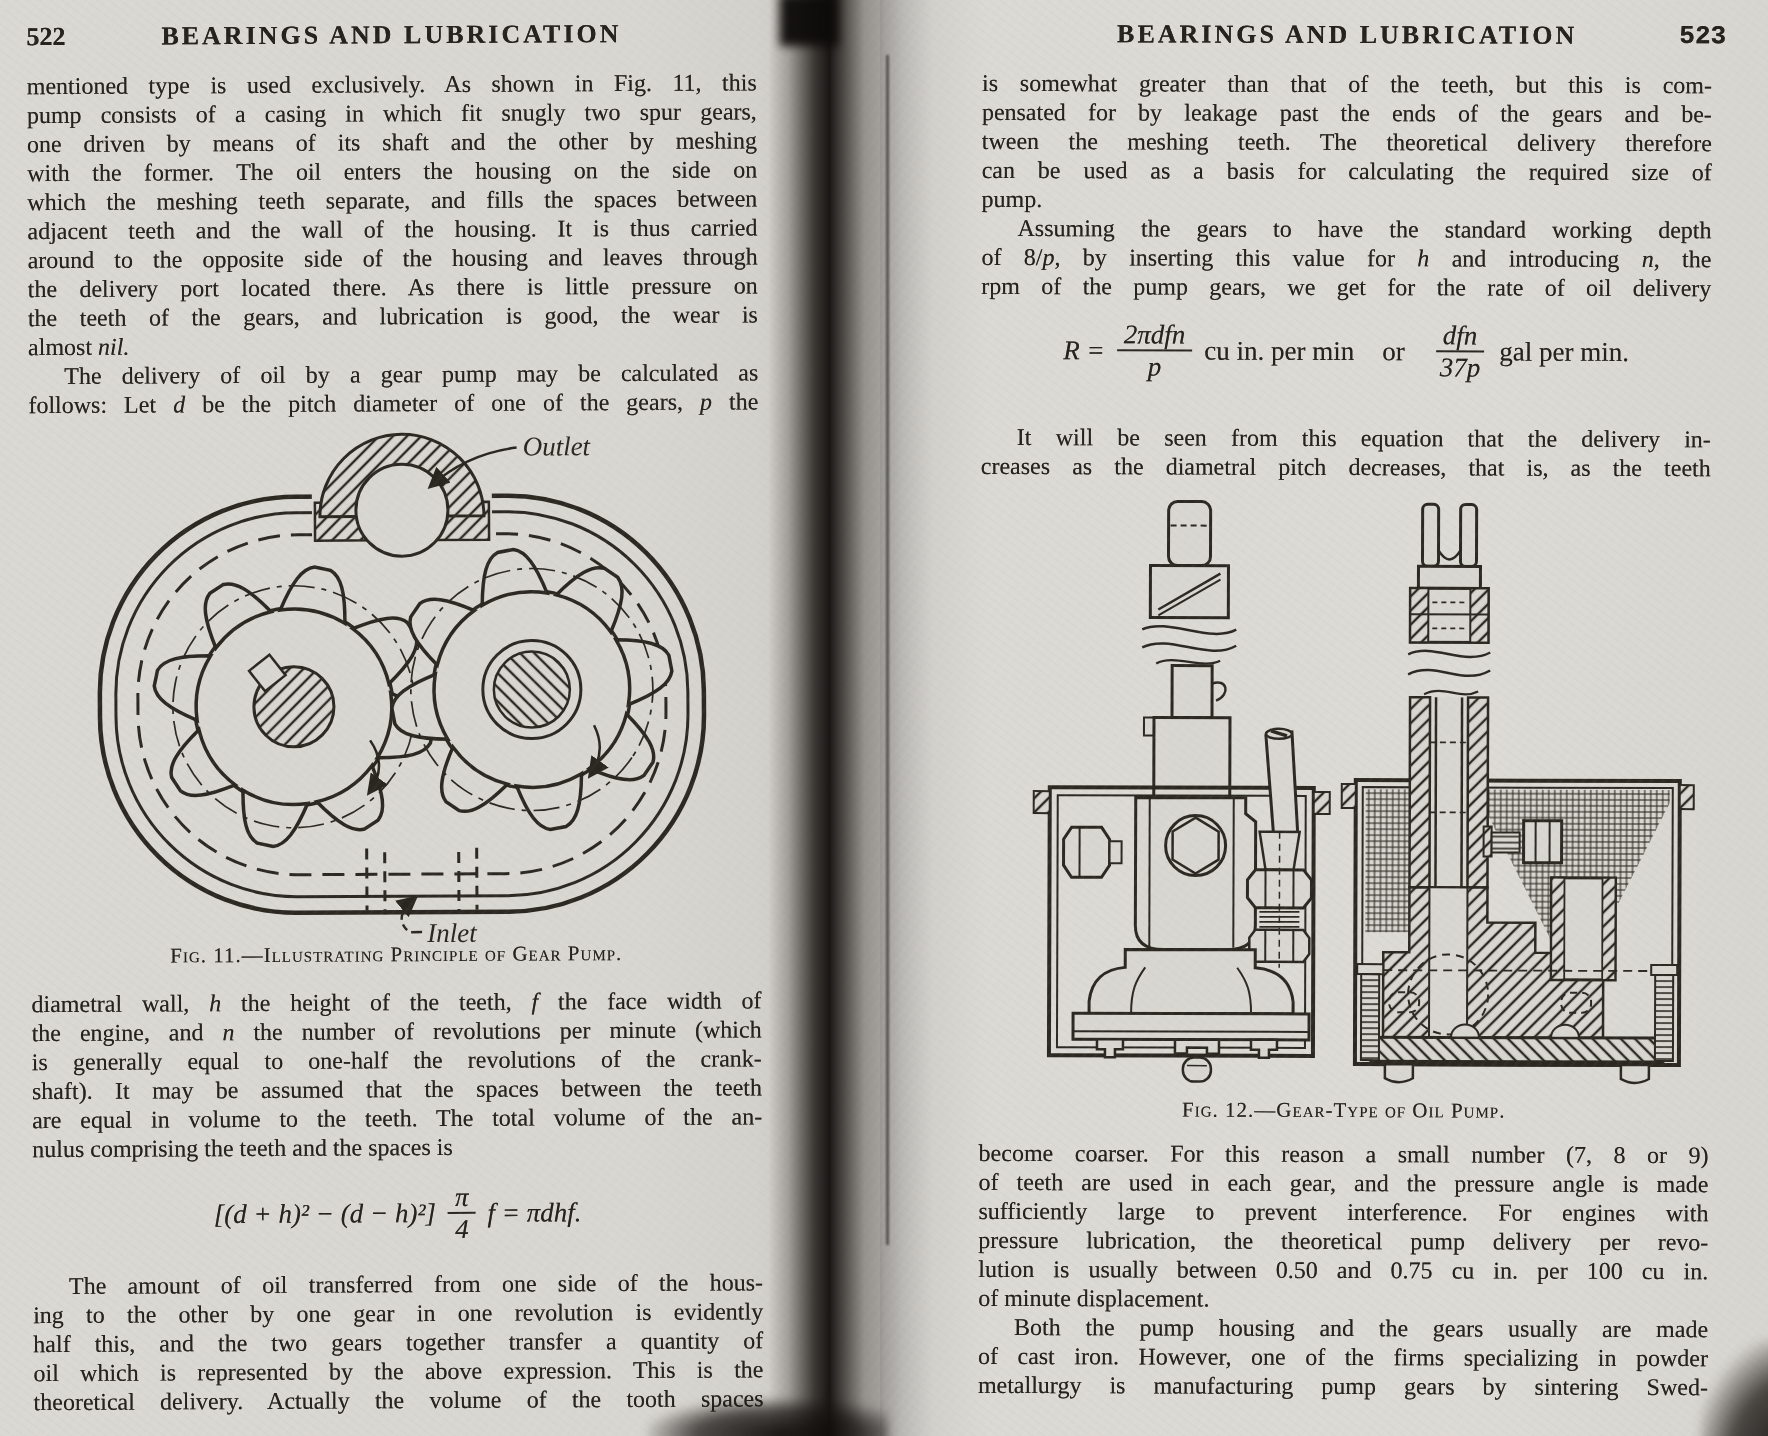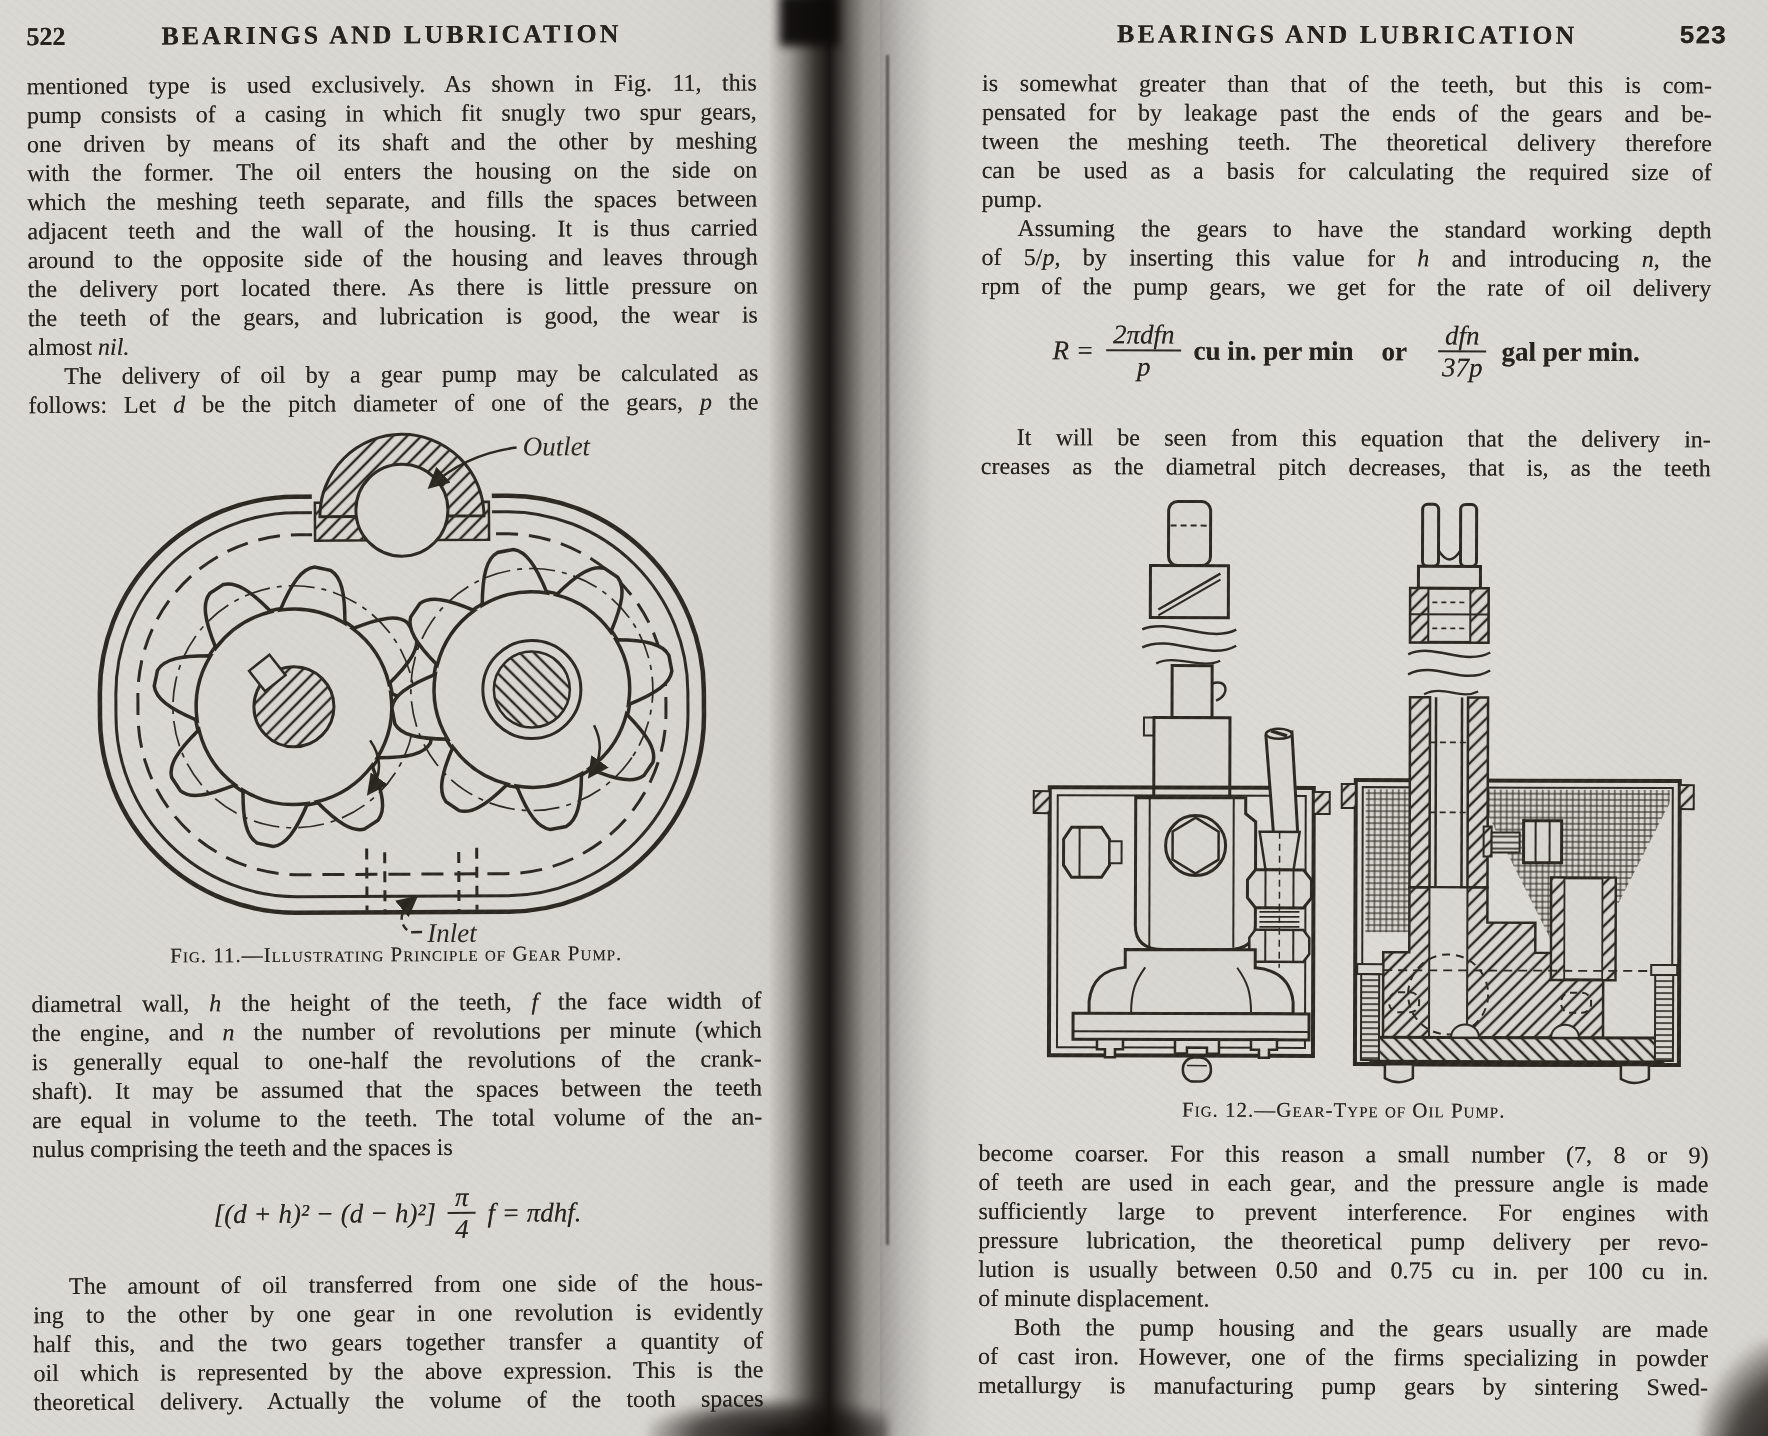--- a/index.html
+++ b/index.html
@@ -43,21 +43,21 @@
   .tline i{font-style:italic;}
 
   .fig-caption{position:absolute;left:0;right:0;text-align:center;
     font-size:21px;font-variant:small-caps;letter-spacing:1px;
     text-shadow:0 0 .5px rgba(38,33,27,.6);}
 
   .formula{position:absolute;left:0;right:0;display:flex;justify-content:center;
     align-items:center;gap:12px;font-size:27px;
     text-shadow:0 0 .5px rgba(38,33,27,.6);}
   .mvar{font-style:italic;}
-  .rm{font-style:normal;font-weight:bold;}
+  .rm{font-style:normal;}
   .orgap{margin:0 16px;}
   .frac{display:inline-flex;flex-direction:column;align-items:center;line-height:1.12;}
   .frac .num{padding:0 7px;border-bottom:2px solid #29261f;}
   .frac .den{padding:0 7px;}
 
   .figwrap{position:absolute;}
   svg{display:block;overflow:visible;}
   svg text{font-family:"Liberation Serif","DejaVu Serif",serif;font-style:italic;font-size:27px;fill:#29261f;}
 
   
@@ -220,21 +220,21 @@
     <div class="flow" style="top:70px;">
           <div class="para">
             <div class="tline"><span>is somewhat greater than that of the teeth, but this is com-</span></div>
             <div class="tline"><span>pensated for by leakage past the ends of the gears and be-</span></div>
             <div class="tline"><span>tween the meshing teeth.  The theoretical delivery therefore</span></div>
             <div class="tline"><span>can be used as a basis for calculating the required size of</span></div>
             <div class="tline tlast"><span>pump.</span></div>
           </div>
           <div class="para">
             <div class="tline tindent"><span>Assuming the gears to have the standard working depth</span></div>
-            <div class="tline"><span>of 5/</span><i>p</i><span>, by inserting this value for </span><i>h</i><span> and introducing </span><i>n</i><span>, the</span></div>
+            <div class="tline"><span>of 8/</span><i>p</i><span>, by inserting this value for </span><i>h</i><span> and introducing </span><i>n</i><span>, the</span></div>
             <div class="tline"><span>rpm of the pump gears, we get for the rate of oil delivery</span></div>
           </div>
         </div>
 
     <div class="formula" style="top:320px;">
       <span class="mvar">R =</span>
       <span class="frac mvar">
         <span class="num">2πdfn</span>
         <span class="den">p</span>
       </span>

